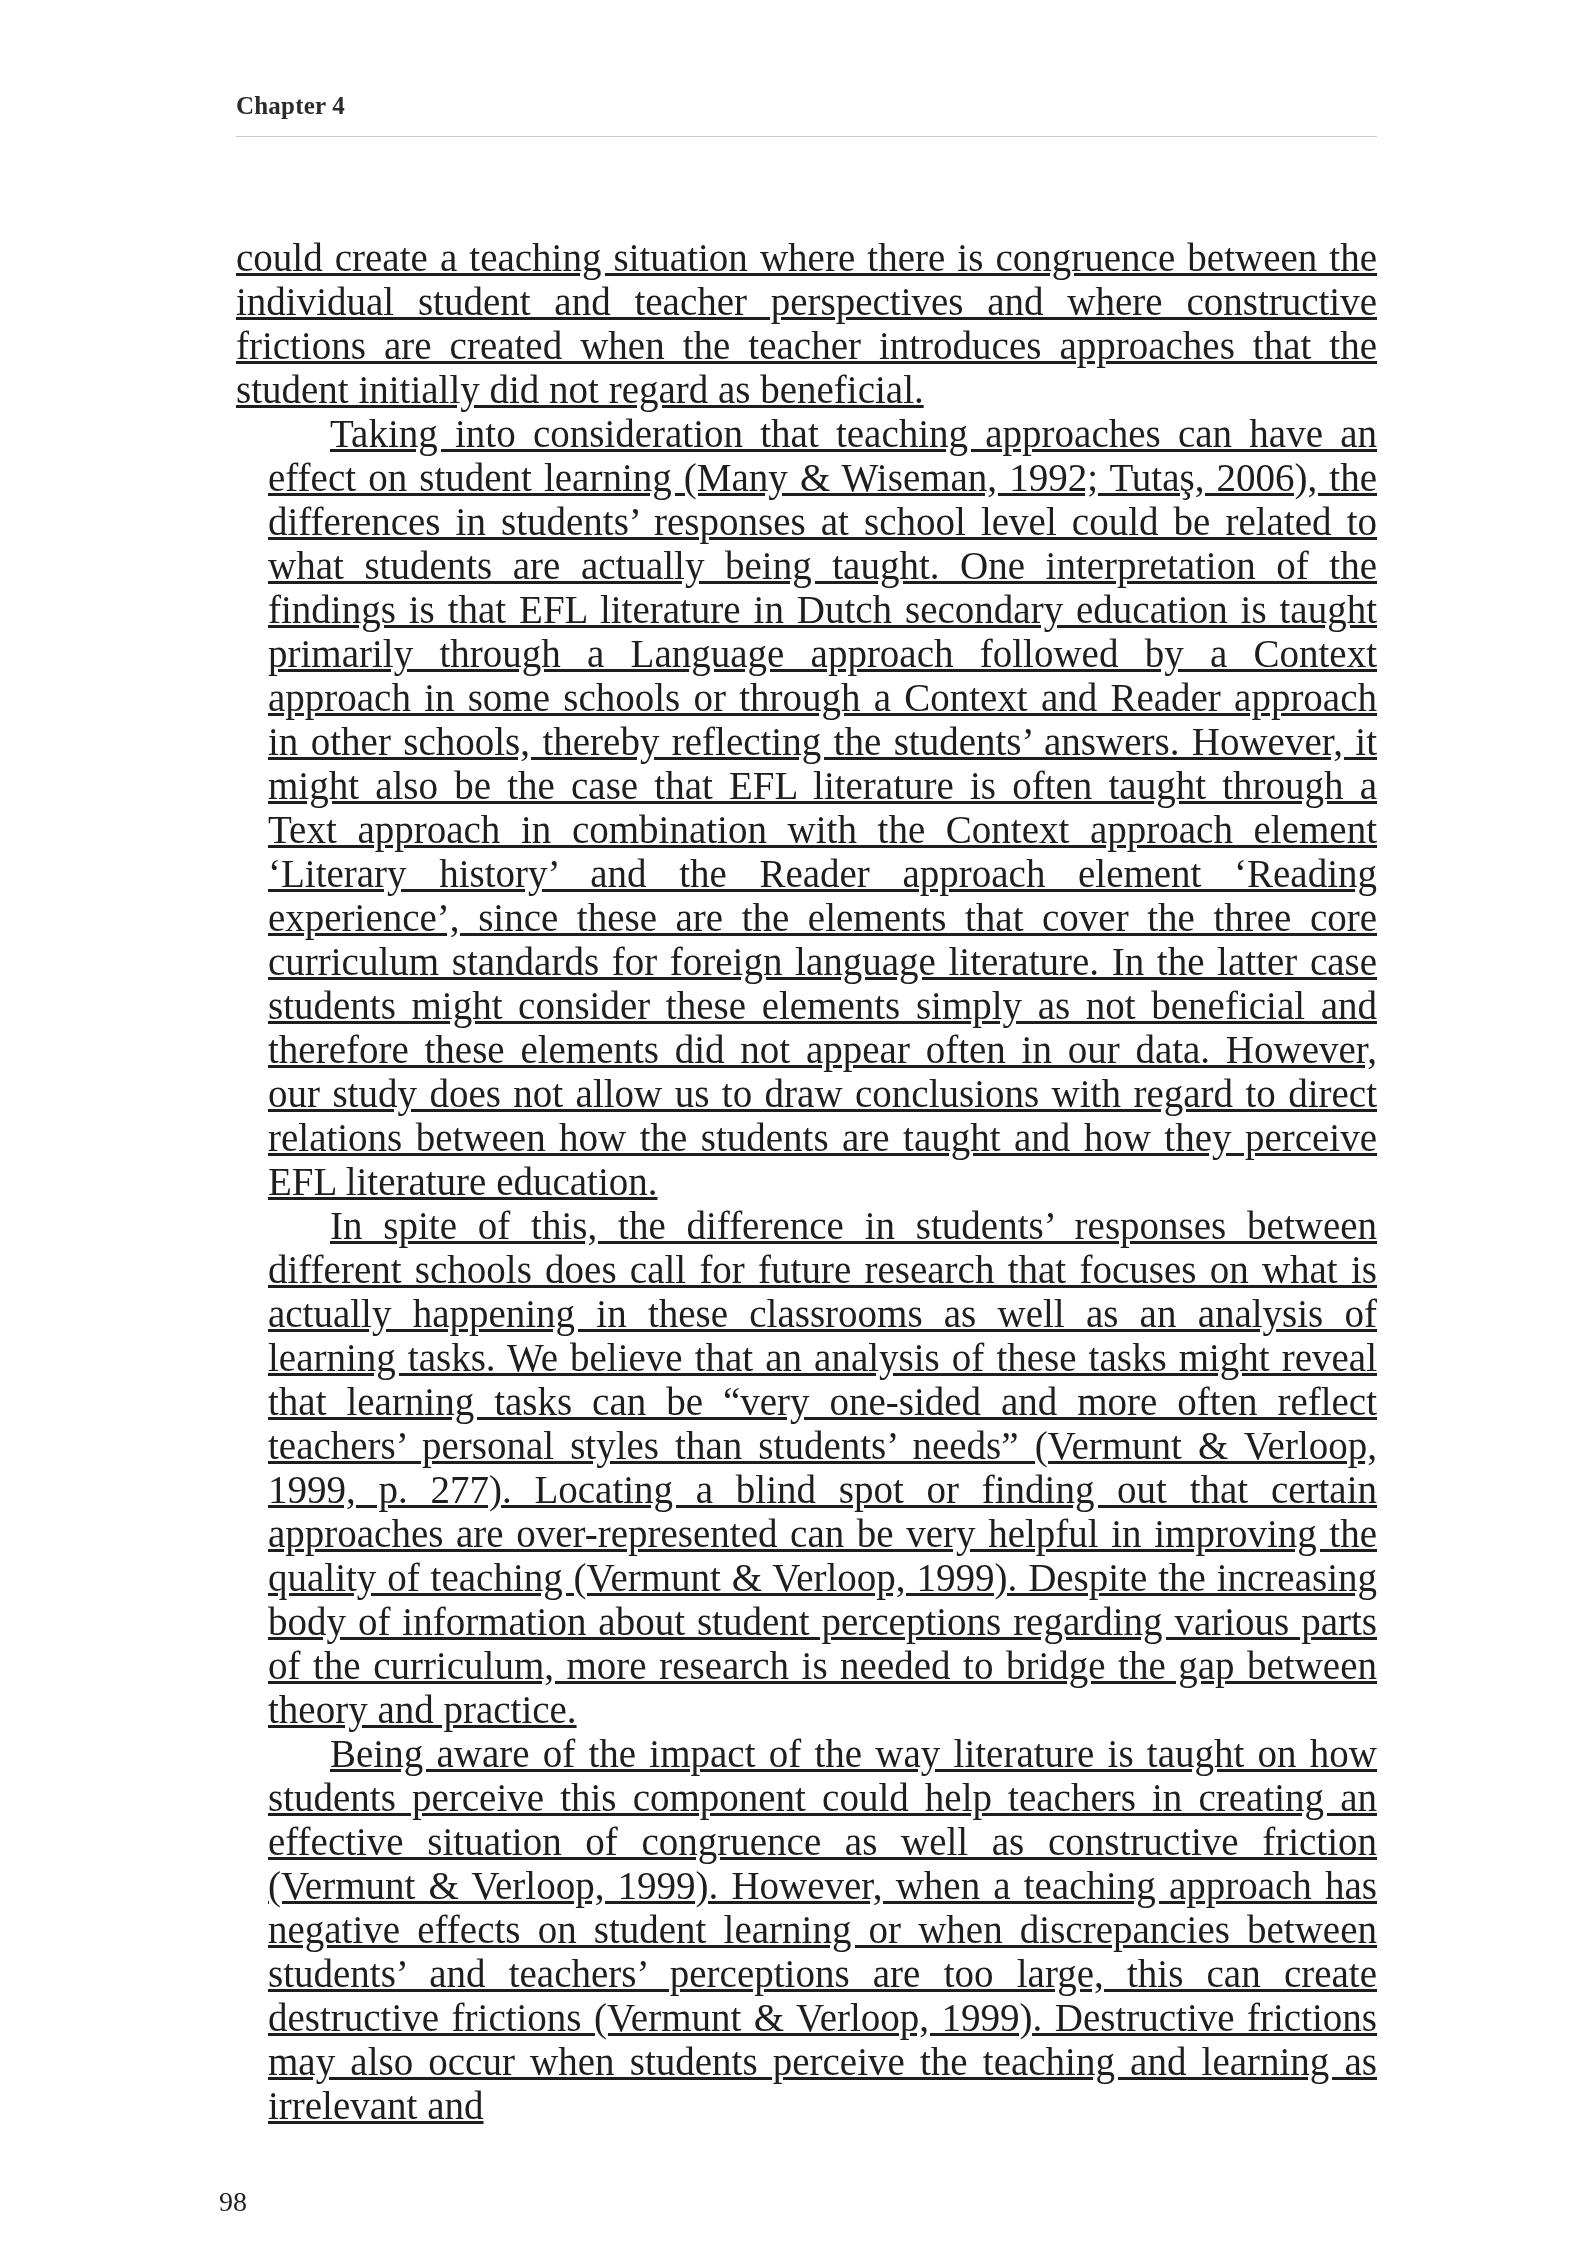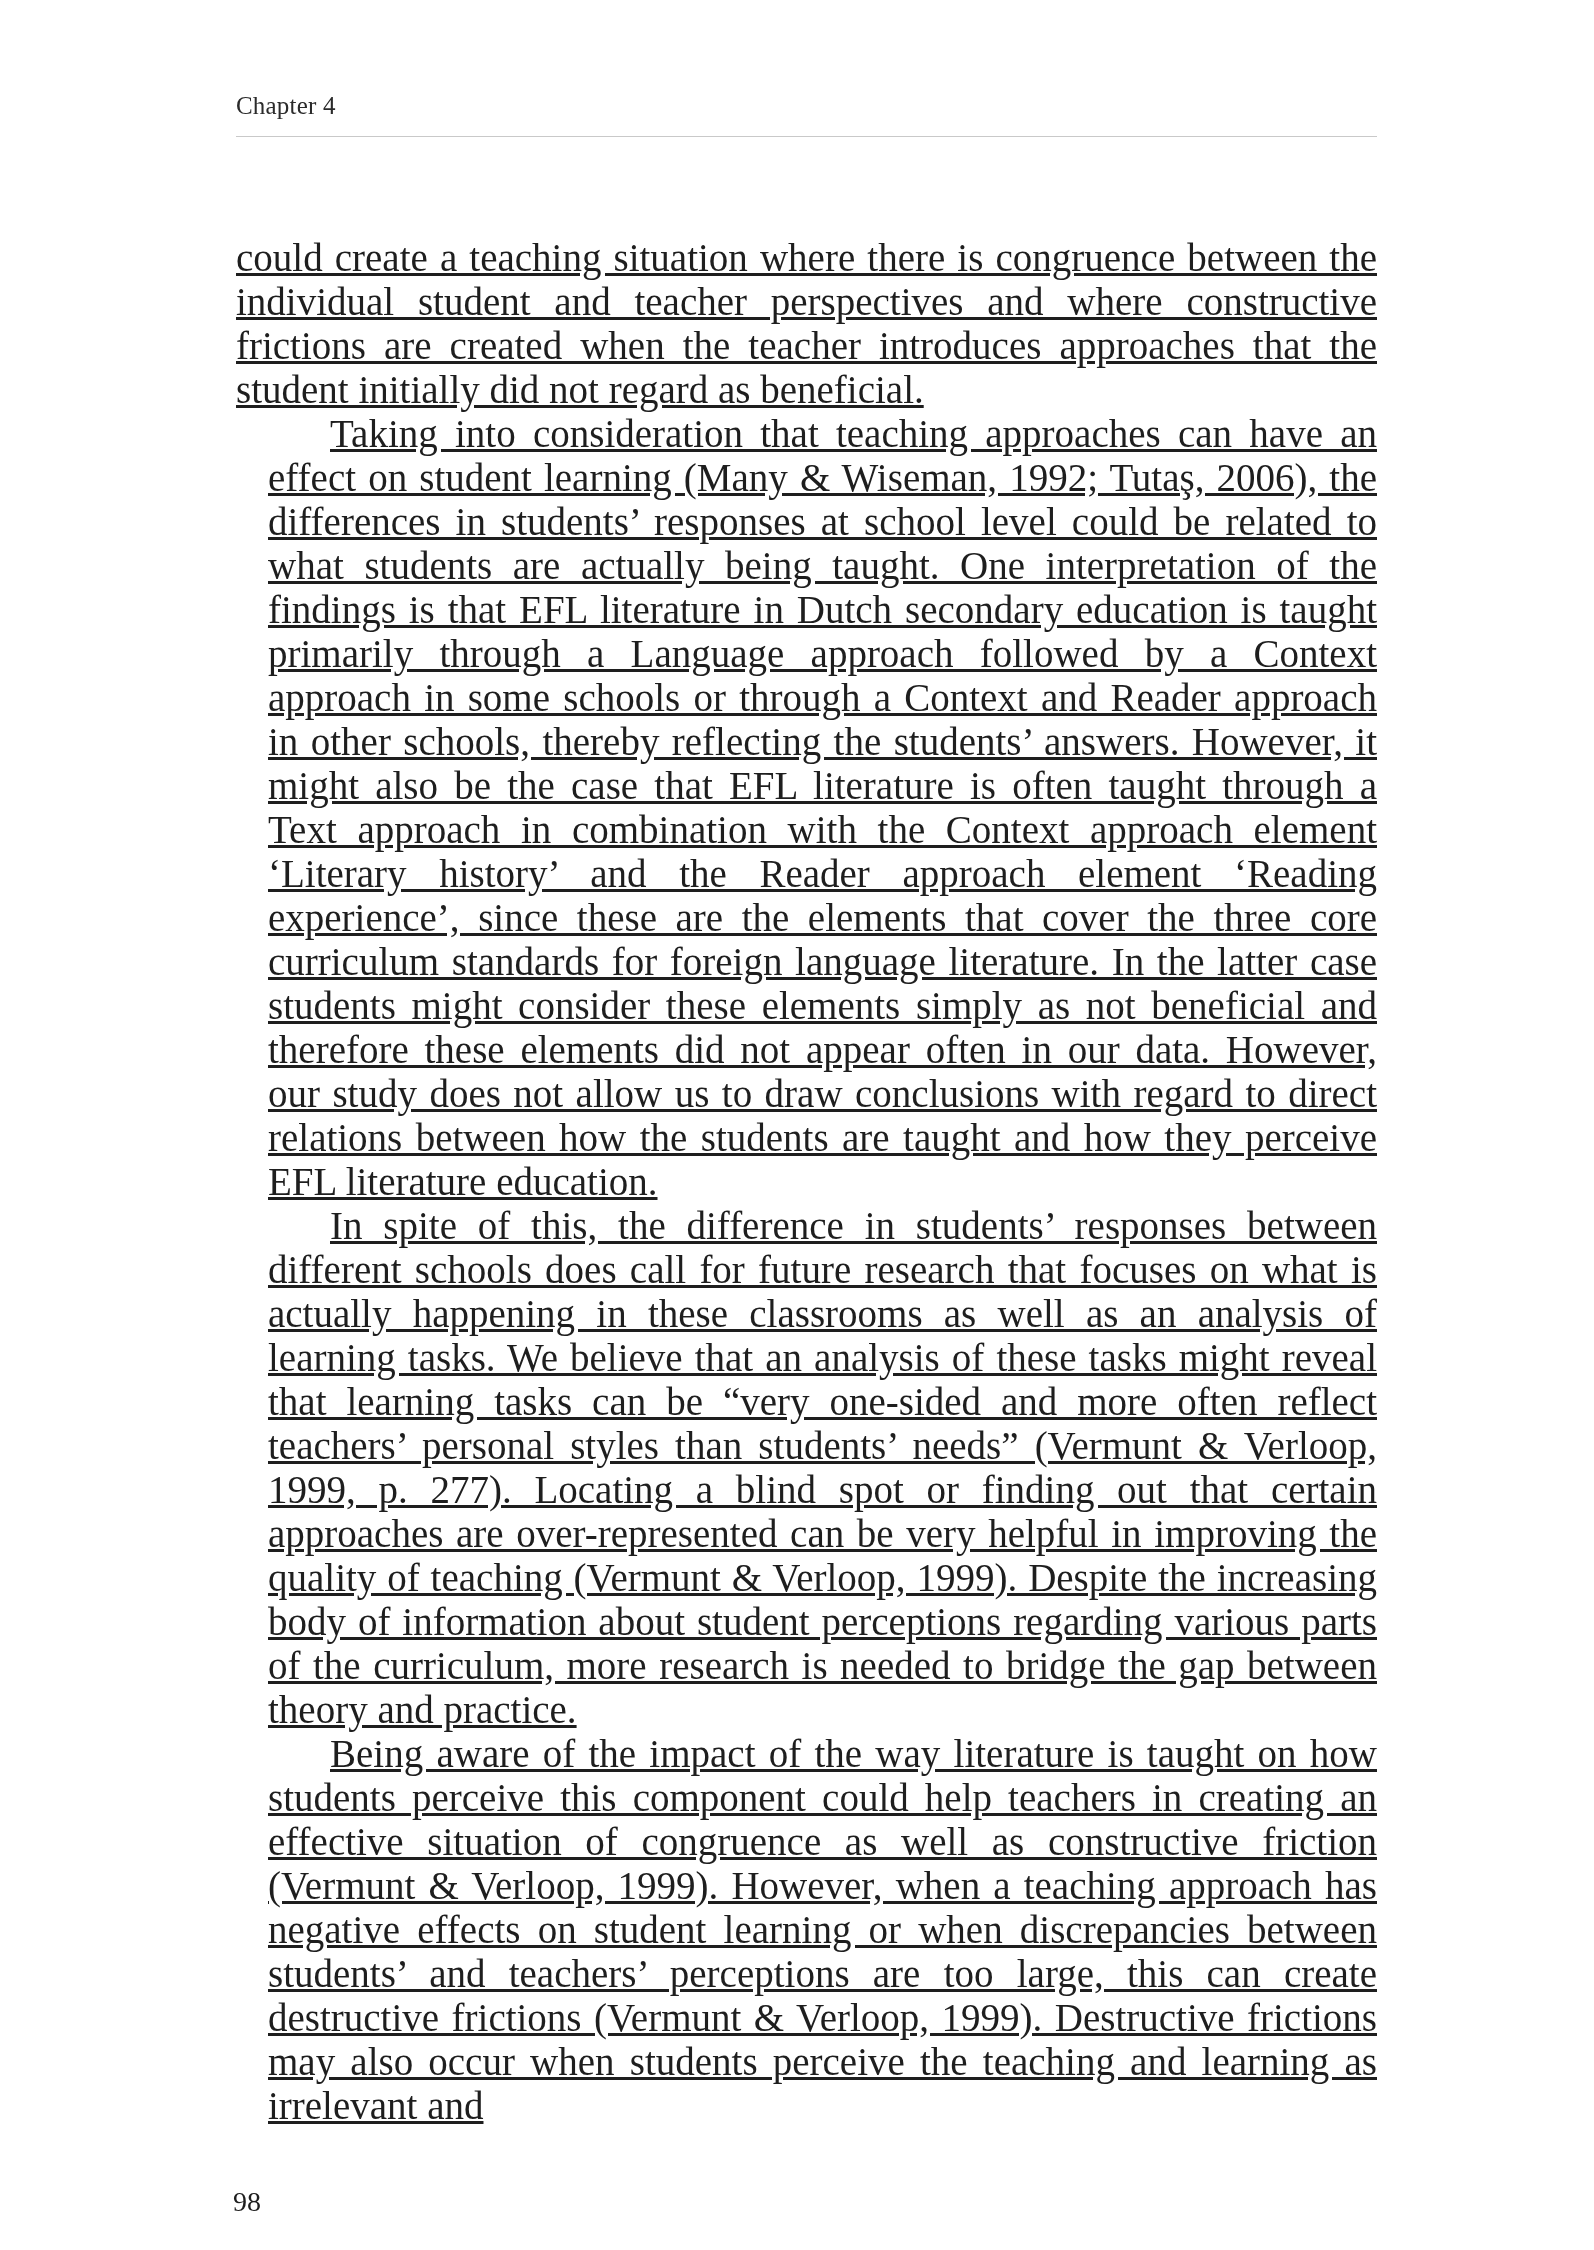--- a/index.html
+++ b/index.html
@@ -21,20 +21,21 @@
     position: absolute;
     top: 92px;
     left: 236px;
     width: 1141px;
   }
   .chapter-label {
     font-size: 25px;
     letter-spacing: 0.2px;
     color: #2b2b2b;
     margin: 0 0 16px 0;
+    font-weight: bold;
   }
   .header-rule {
     border: none;
     border-top: 1.5px solid #c9c9c9;
     margin: 0;
     width: 100%;
   }
   .body-text {
     position: absolute;
     top: 236px;
@@ -50,21 +51,21 @@
     margin: 0;
     padding: 0;
   }
   .para.indent {
     text-indent: 62px;
     margin-left: 32px;
   }
   .page-footer {
     position: absolute;
     top: 2186px;
-    left: 233px;
+    left: 219px;
     font-size: 28px;
     color: #1e1e1e;
   }
 </style>
 </head>
 <body>
 
 <div class="page">
 
   <header class="page-header">

